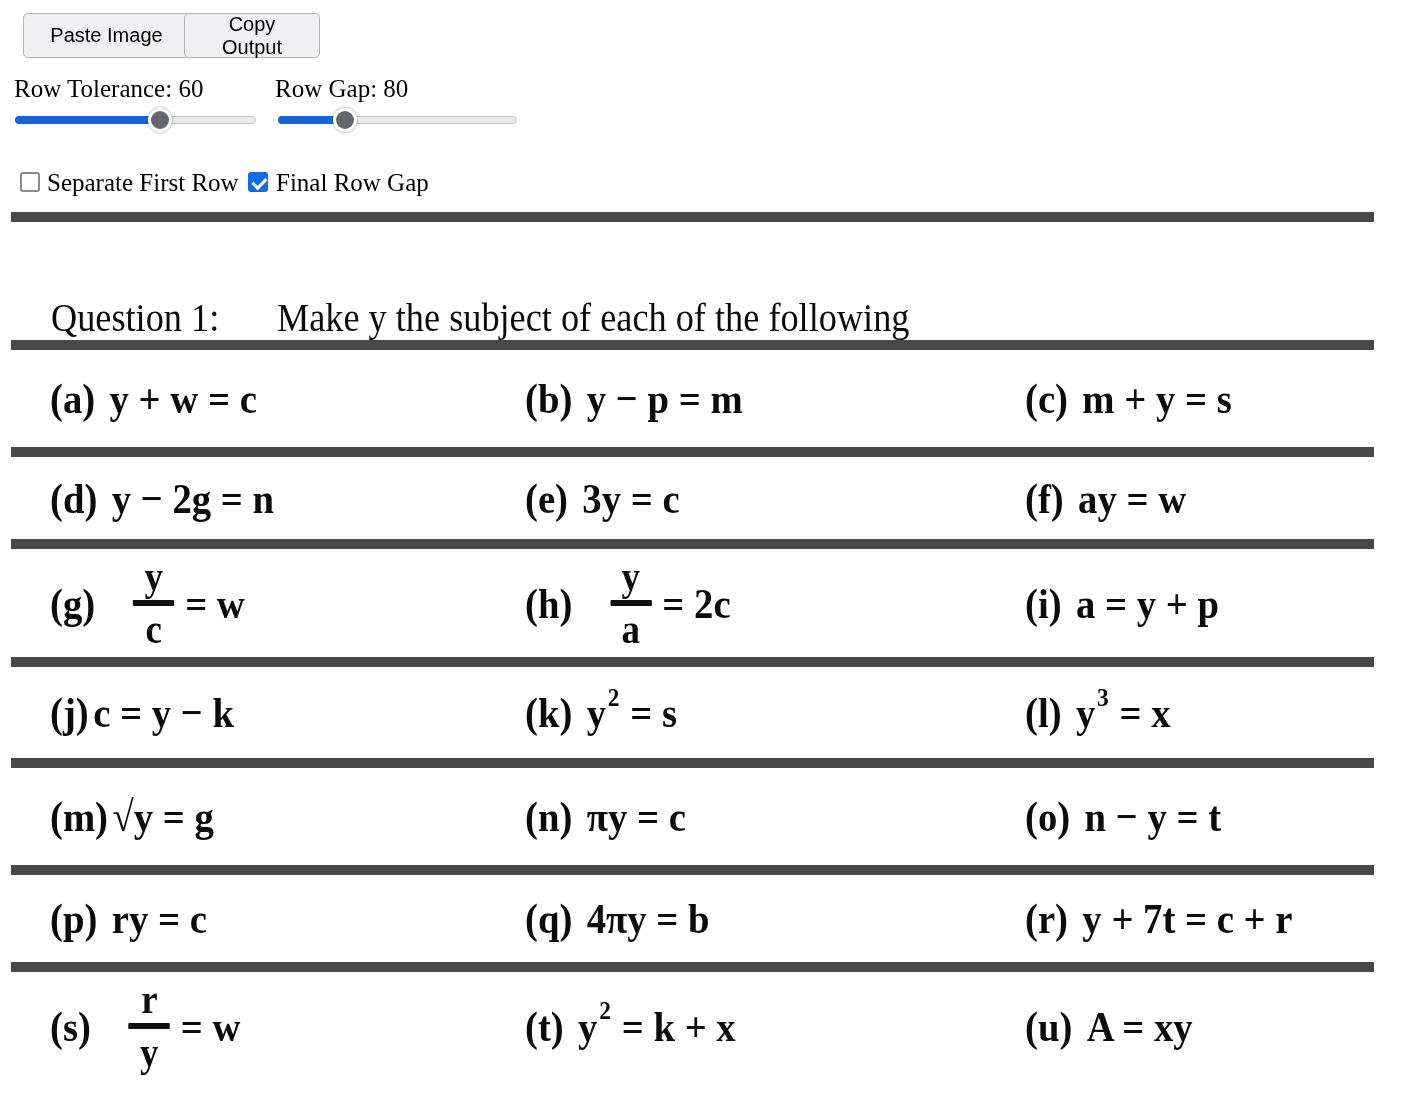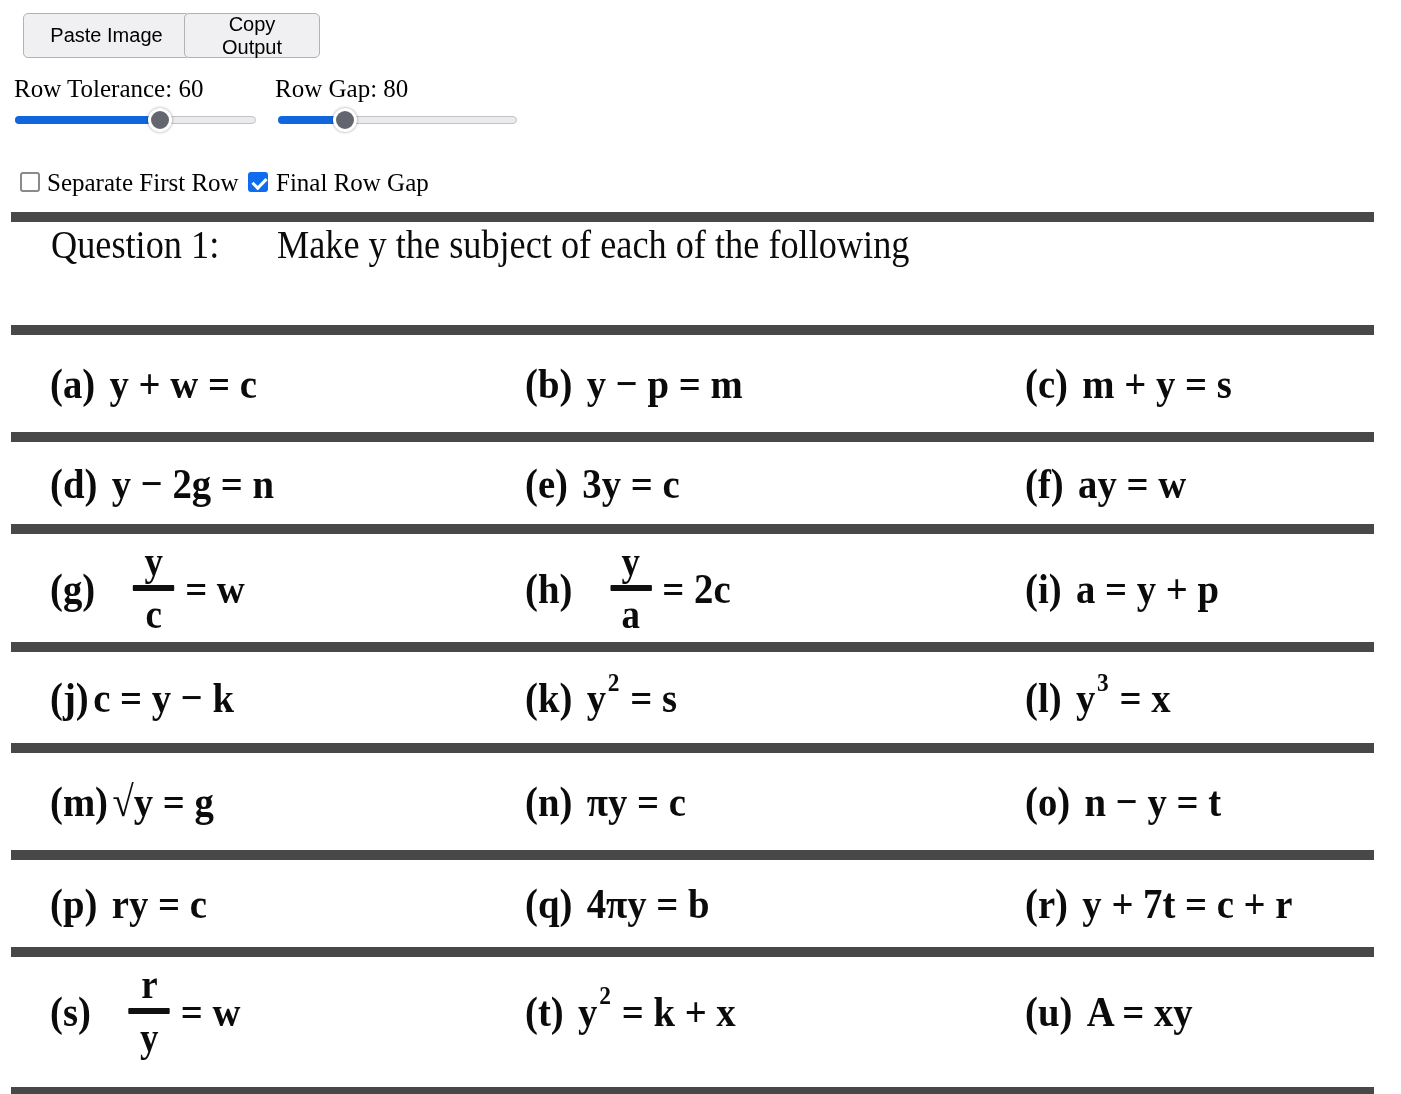--- a/index.html
+++ b/index.html
@@ -36,21 +36,21 @@
     border:solid #fff;border-width:0 3px 3px 0;transform:rotate(45deg);
   }
   #cb1{left:20px;}
   #cb2{left:248px;}
   .cb-label{position:absolute;top:169px;font-size:25px;white-space:pre;}
   #cb1-label{left:47px;}
   #cb2-label{left:260px;margin-left:16px;}
   
   .worksheet{position:absolute;top:212px;left:11px;width:1363px;}
   .bar{height:10px;background:#484848;}
-  .trow{height:103px;display:flex;align-items:flex-start;padding-left:40px;box-sizing:border-box;}
+  .trow{height:118px;display:flex;align-items:flex-end;padding-left:40px;box-sizing:border-box;}
   .title-eq{display:inline-flex;align-items:baseline;transform:scaleX(0.93);transform-origin:0 50%;
     font-size:39px;color:#0b0b0b;white-space:pre;}
   .title-gap{margin-left:62px;}
   .wrow{display:flex;align-items:center;box-sizing:border-box;}
   .r1{height:97px;} .r2{height:82px;} .r3{height:108px;} .r4{height:91px;}
   .r5{height:97px;} .r6{height:87px;} .r7{height:130px;padding-bottom:22px;}
   .cell{display:flex;align-items:center;box-sizing:border-box;}
   .c1{width:514px;padding-left:39px;}
   .c2{width:500px;}
   .c3{flex:1;}

